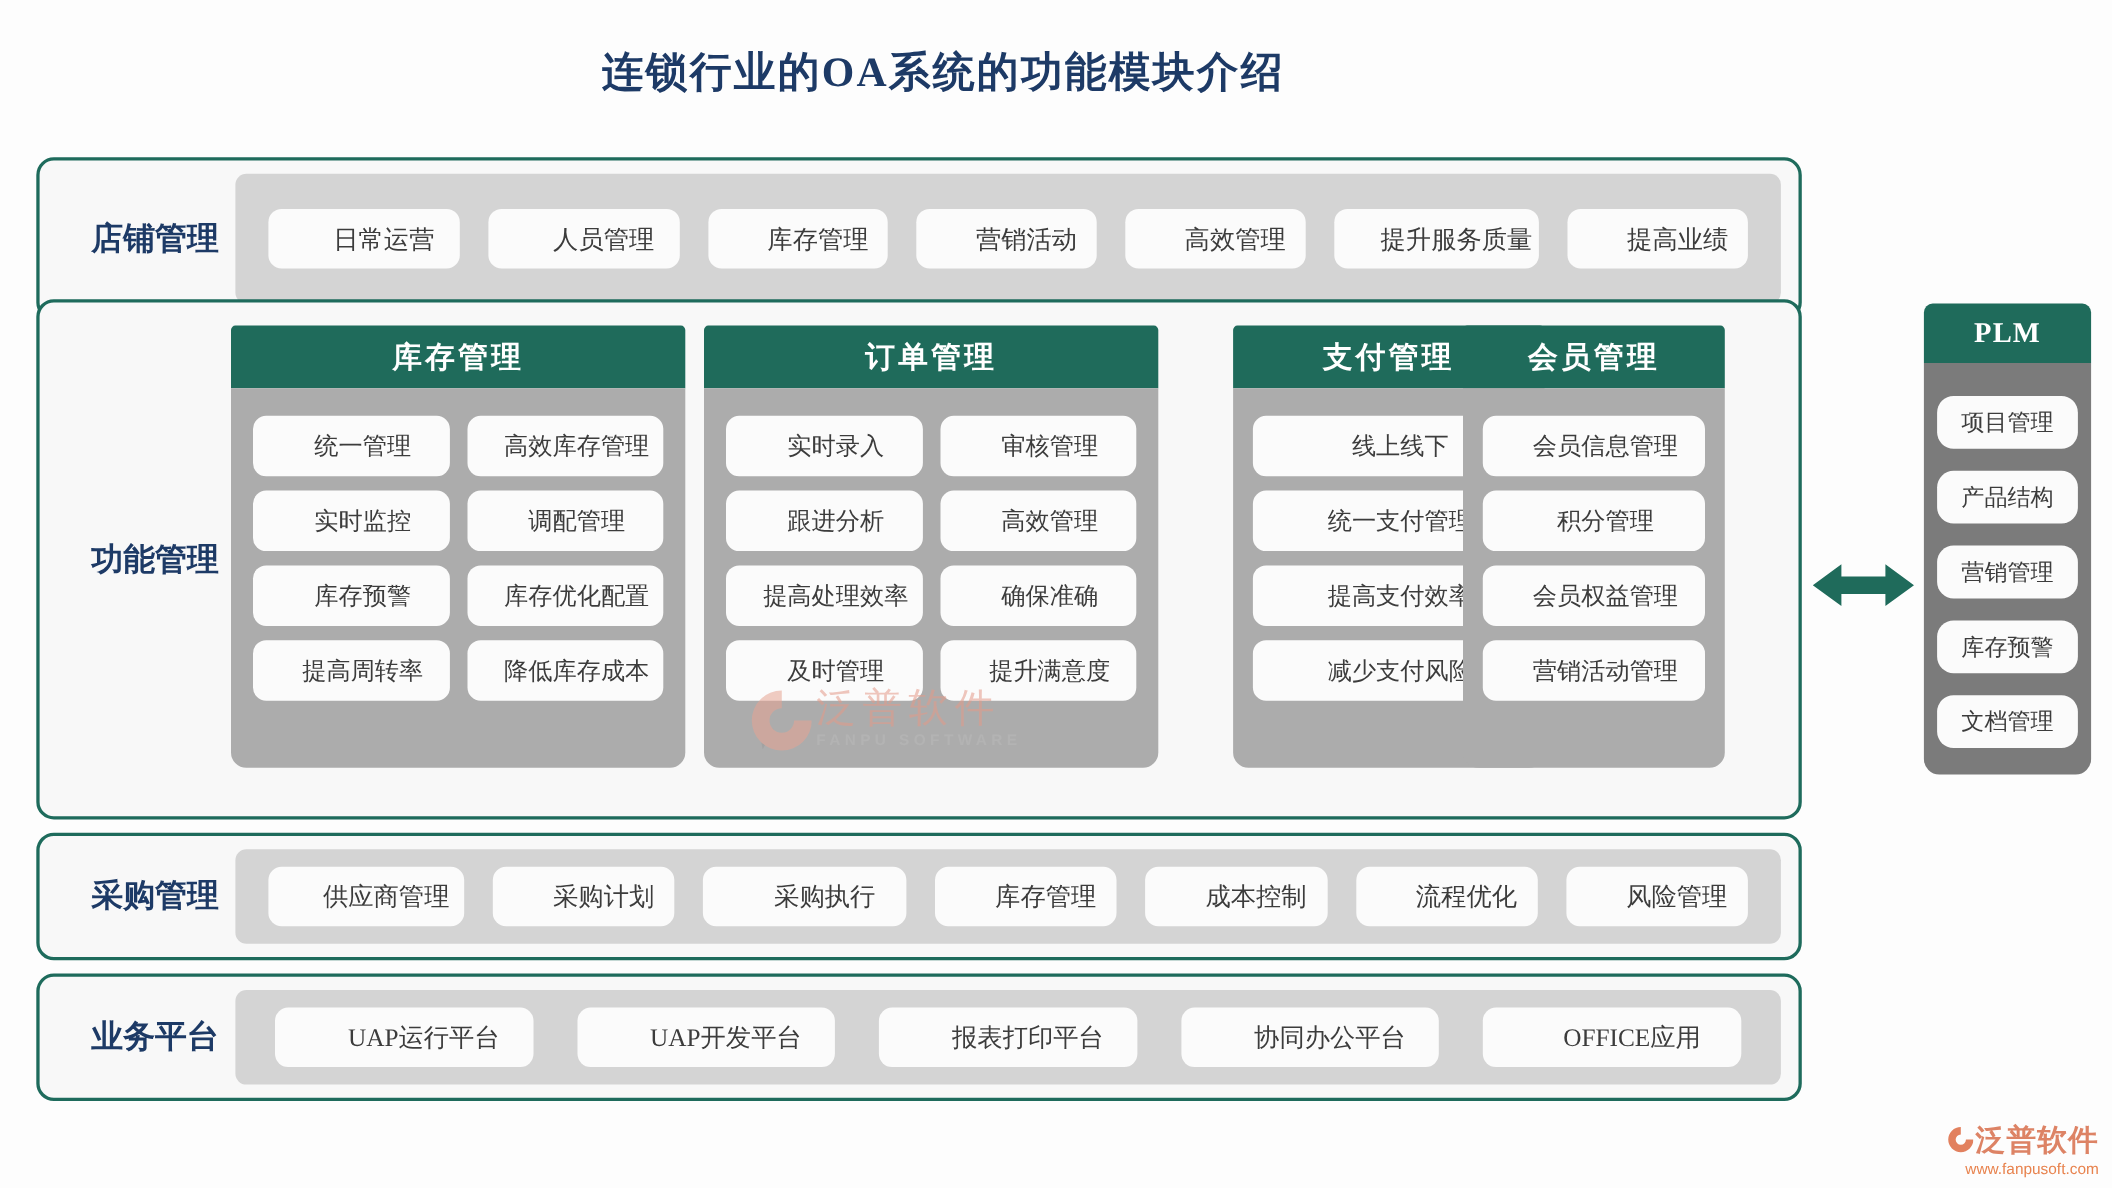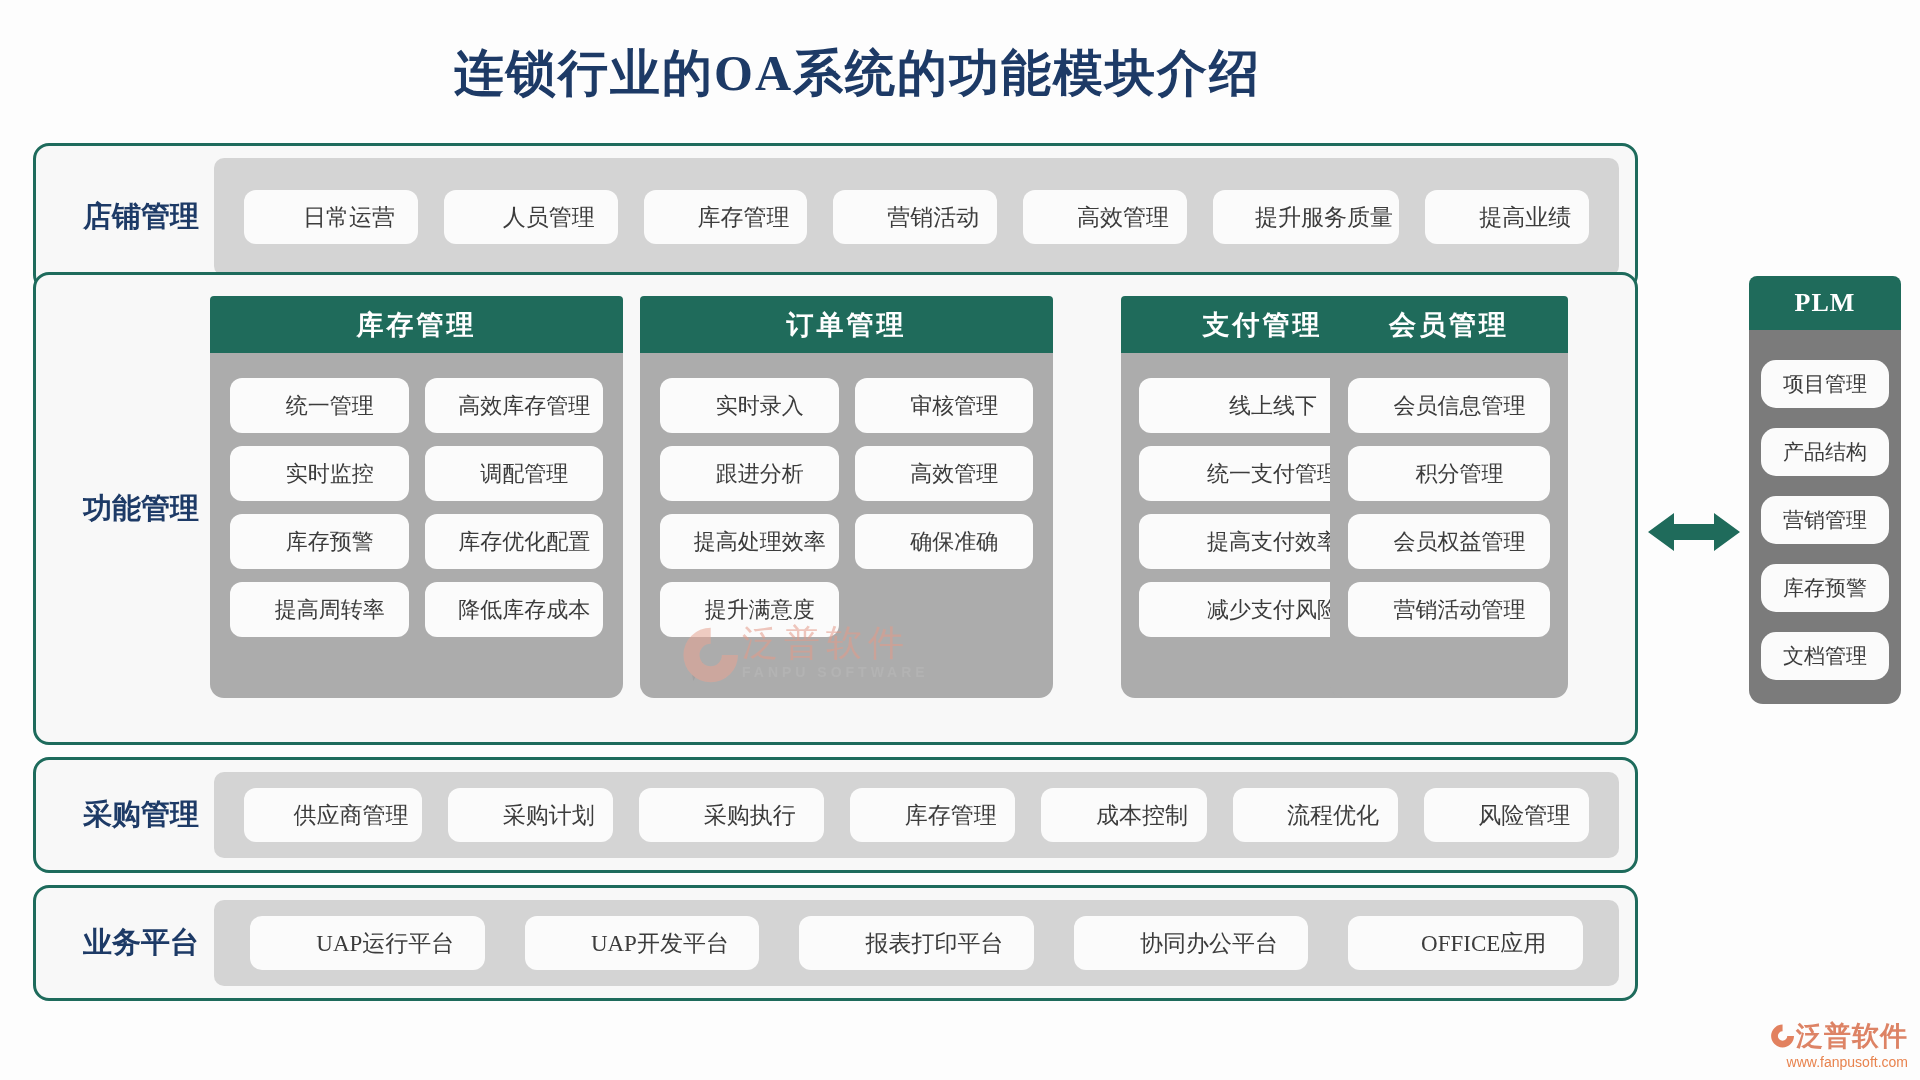--- a/index.html
+++ b/index.html
@@ -1,20 +1,20 @@
 <!DOCTYPE html>
 <html><head>
 <meta charset="utf-8">
 <style>
   * { margin:0; padding:0; box-sizing:border-box; }
   html,body { width:1920px; height:1080px; background:#ffffff; font-family:"Liberation Serif", serif; }
   .canvas { position:relative; width:1920px; height:1080px; background:#fdfdfd; overflow:hidden; }
 
   .title { position:absolute; top:40px; left:0; width:1680px; text-align:center;
-           font-size:50px; font-weight:bold; color:#1d3a66; letter-spacing:2px;padding-left:35px; }
+           font-size:38px; font-weight:bold; color:#1d3a66; letter-spacing:2px;padding-left:35px; }
 
   .frame { position:absolute; left:33px; width:1605px; background:#f8f8f8;
            border:3px solid #1e6b5c; border-radius:16px; }
   .frame-store   { top:143px; height:148px; }
   .frame-func    { top:272px; height:473px; }
   .frame-procure { top:757px; height:116px; }
   .frame-plat    { top:885px; height:116px; }
 
   .row-label { position:absolute; left:30px; top:0; bottom:0; width:150px;
                display:flex; align-items:center; justify-content:center;
@@ -106,20 +106,21 @@
 
     <div class="col col-ord">
       <div class="col-head">订单管理</div>
       <div class="col-body body-2c">
         <div class="cell">实时录入</div>
         <div class="cell">审核管理</div>
         <div class="cell">跟进分析</div>
         <div class="cell">高效管理</div>
         <div class="cell">提高处理效率</div>
         <div class="cell">确保准确</div>
+        <div class="cell">及时管理</div>
         <div class="cell">提升满意度</div>
       </div>
     </div>
 
     <div class="col col-pay">
       <div class="col-head">支付管理</div>
       <div class="col-body body-1c">
         <div class="cell">线上线下</div>
         <div class="cell">统一支付管理</div>
         <div class="cell">提高支付效率</div>

